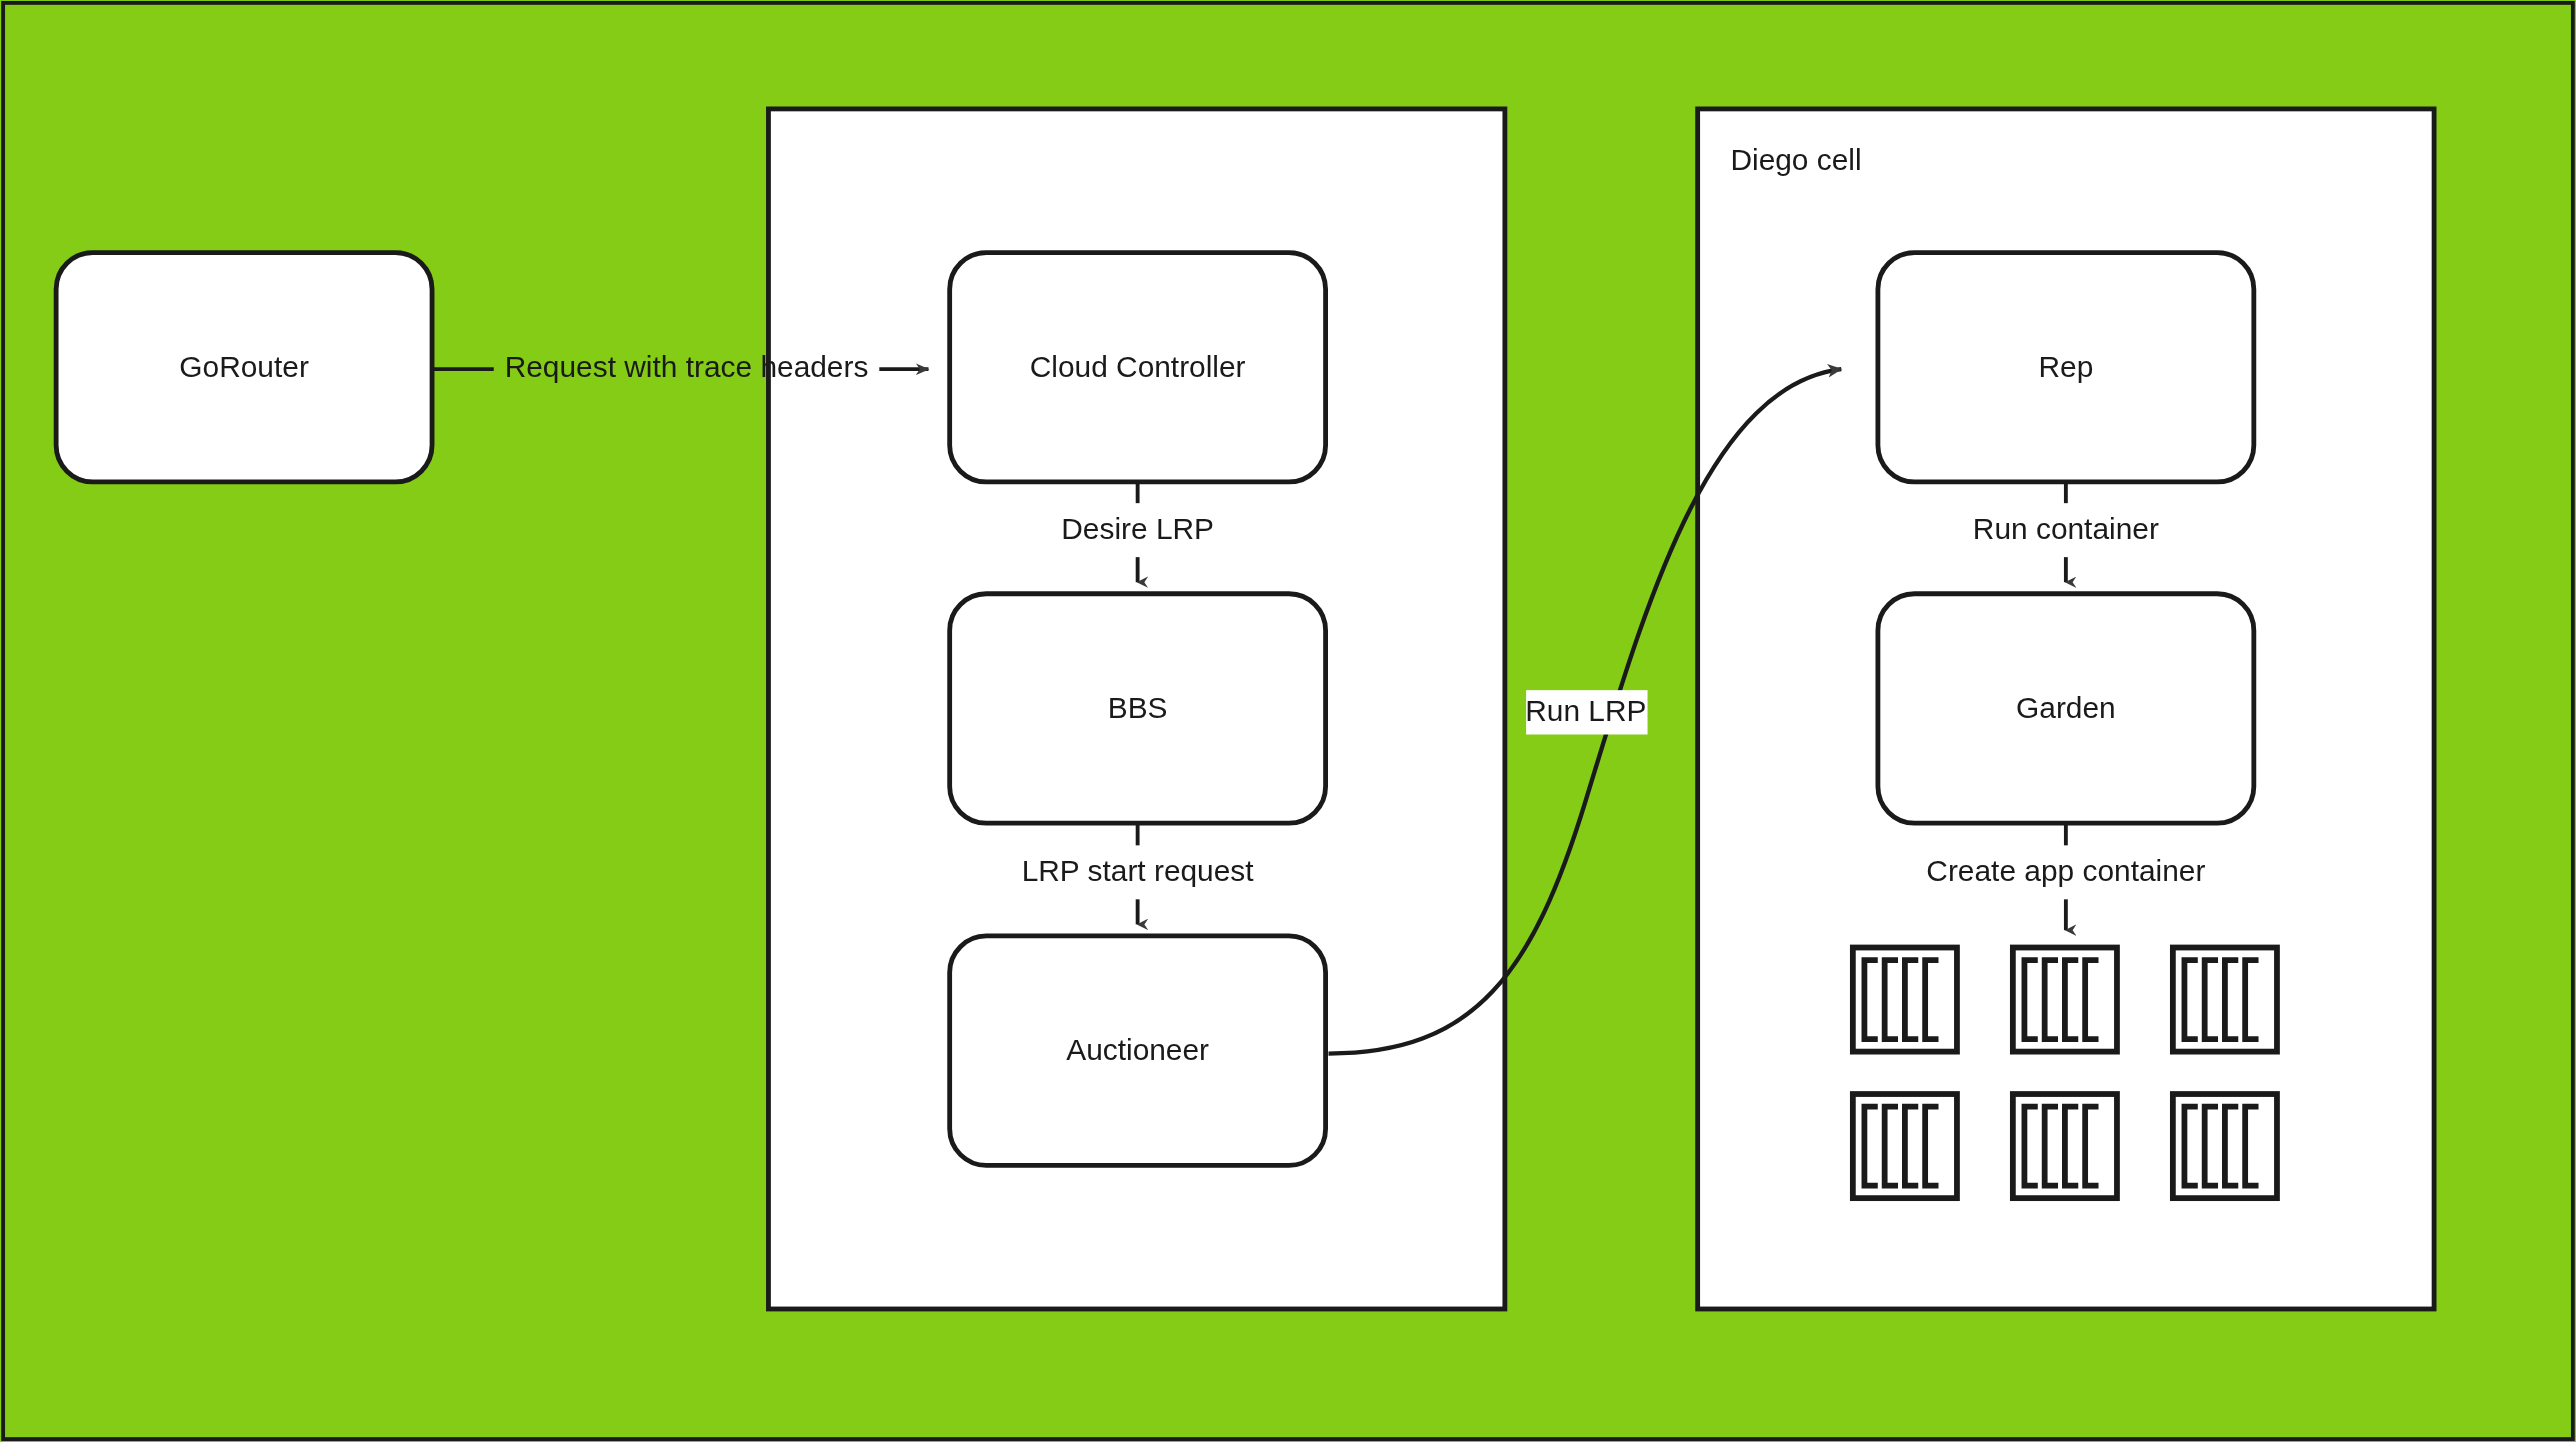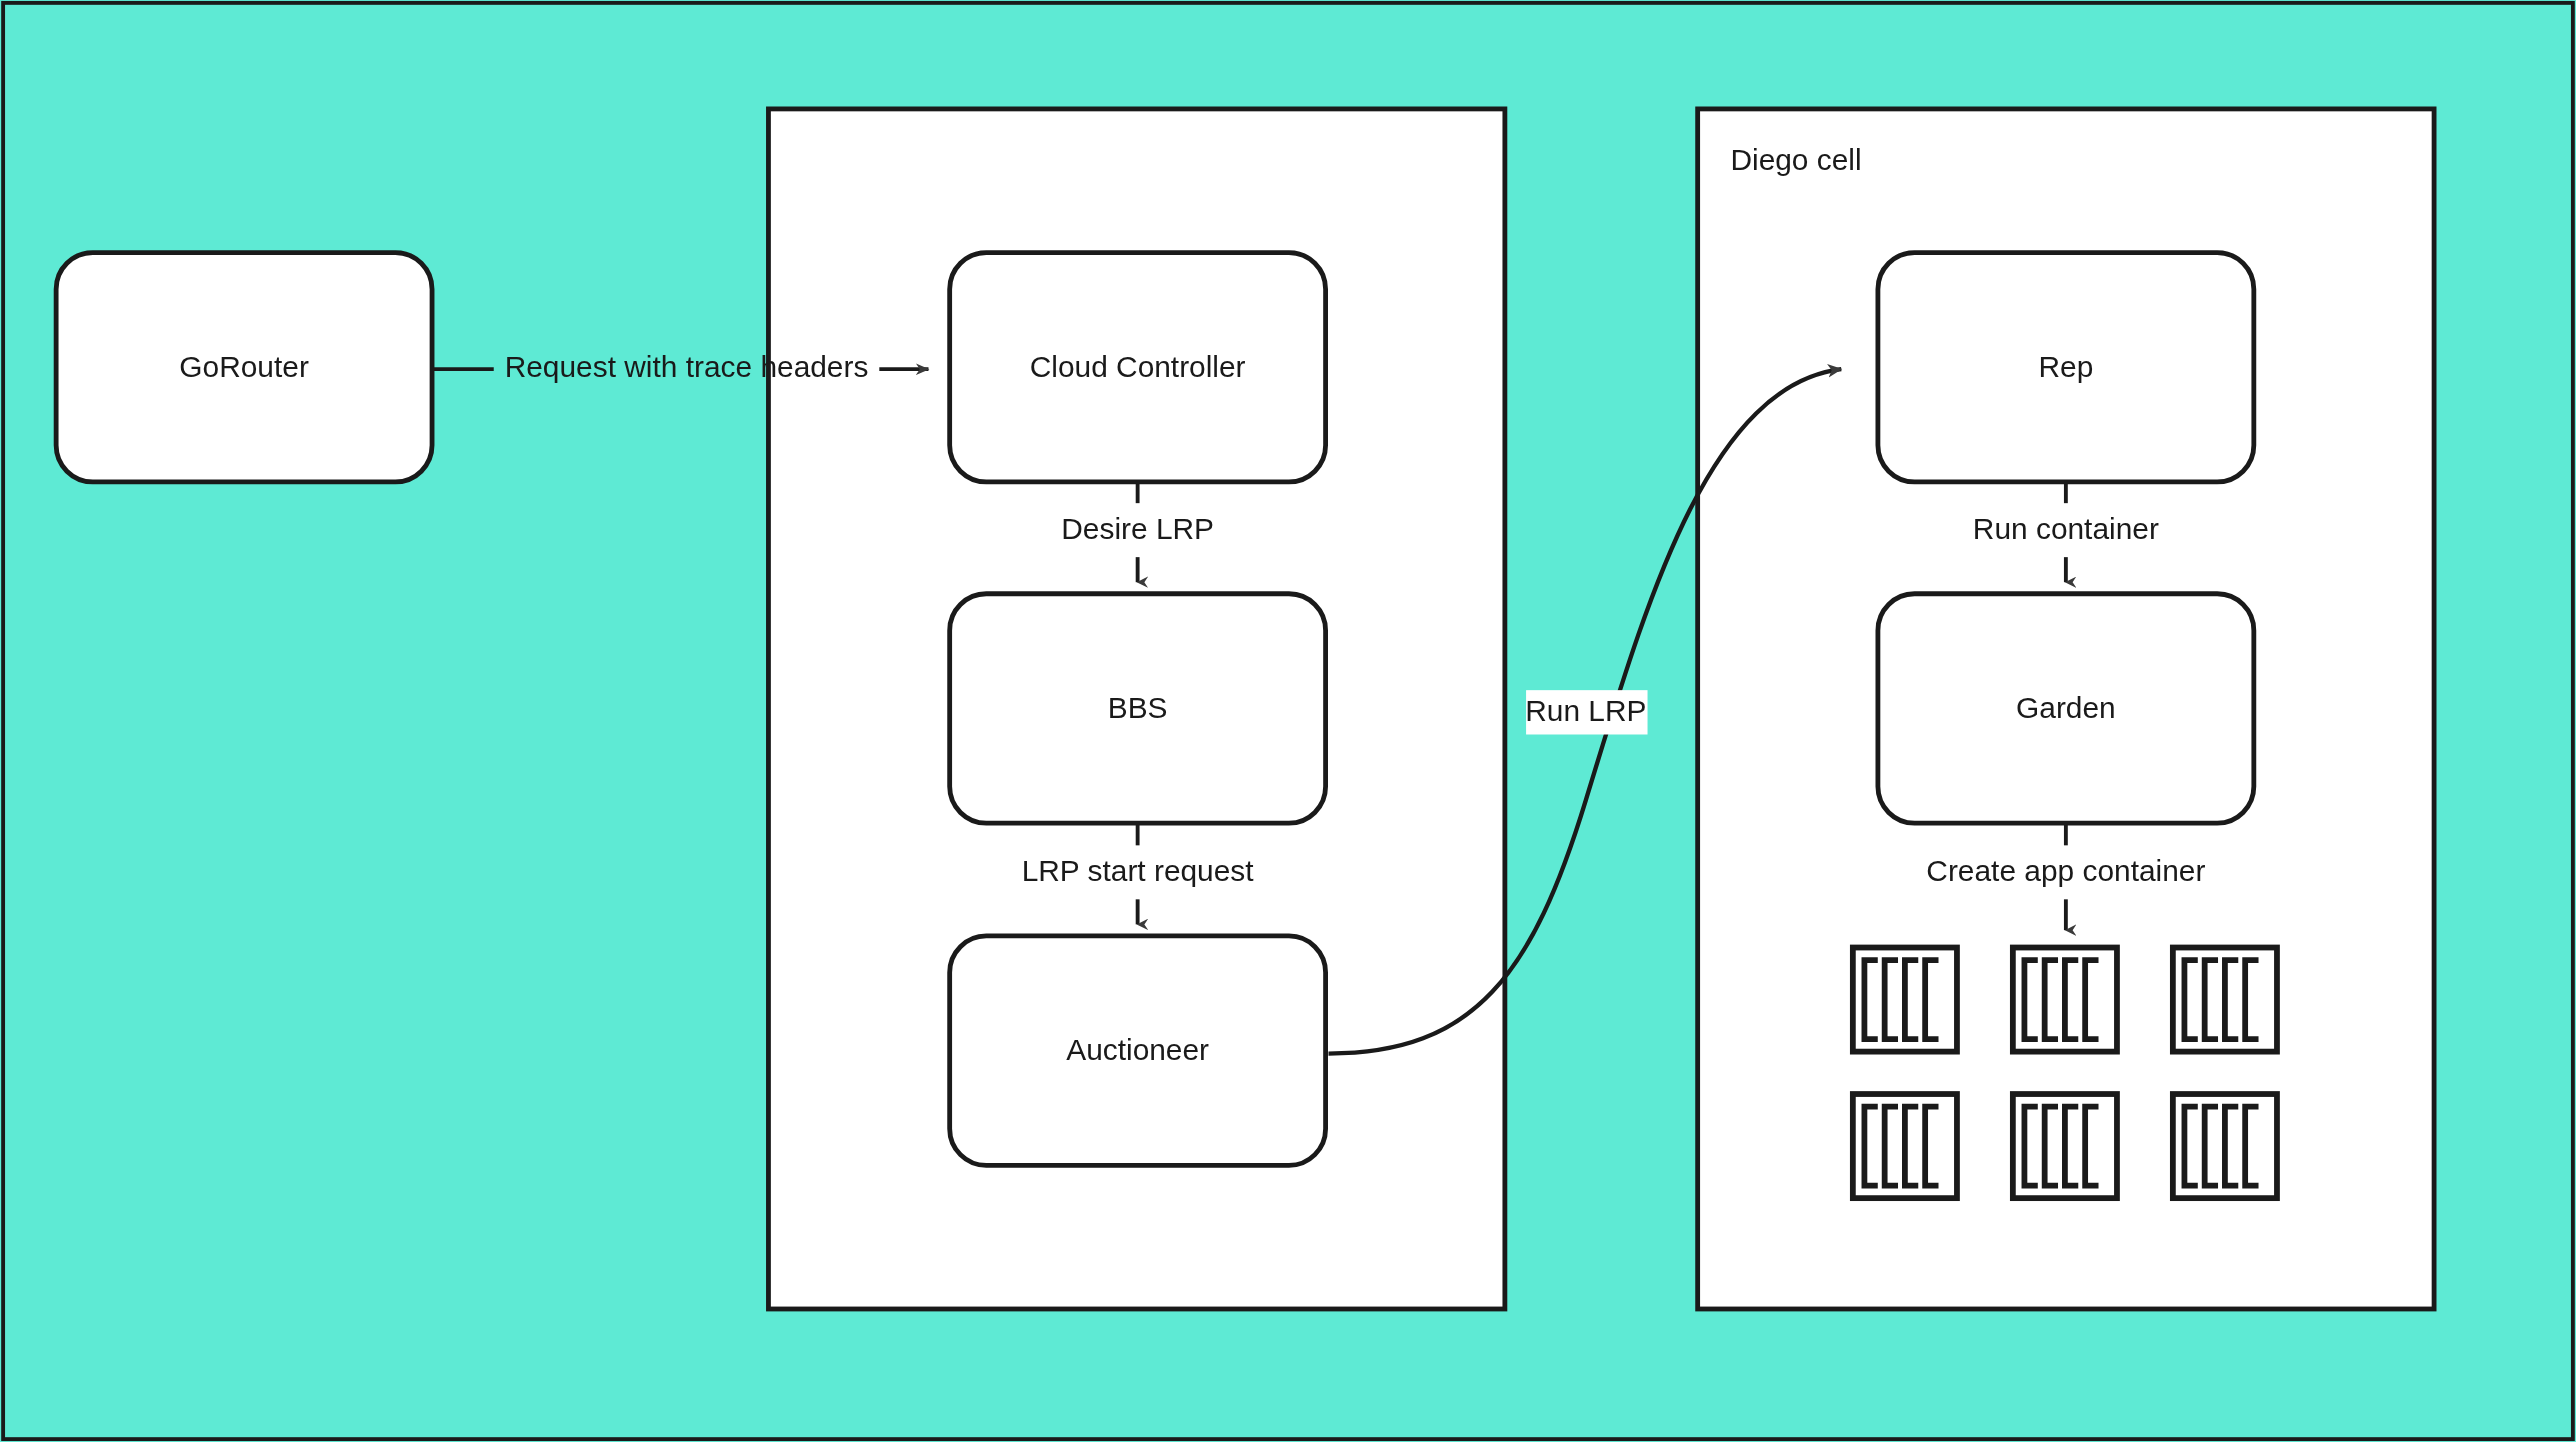--- a/index.html
+++ b/index.html
@@ -11,21 +11,21 @@
   body {
     width: 2576px;
     height: 1442px;
     font-family: "Liberation Sans", sans-serif;
     overflow: hidden;
   }
   #diagram-root {
     position: relative;
     width: 2576px;
     height: 1442px;
-    background: #5eead4;
+    background: #84cc16;
   }
   #diagram-svg {
     position: absolute;
     top: 0;
     left: 0;
     width: 2576px;
     height: 1442px;
     display: block;
   }
   .page-frame {

